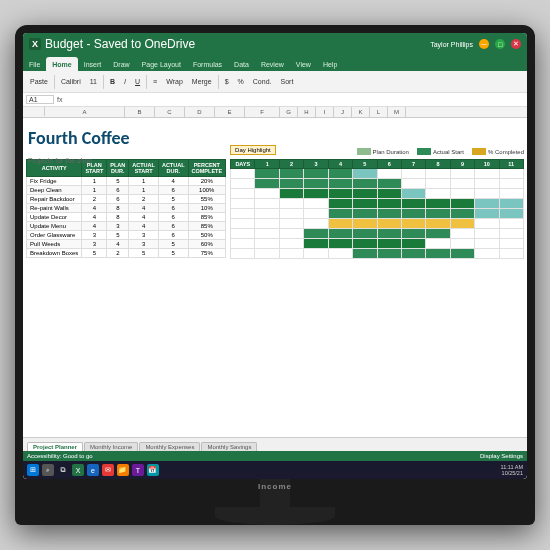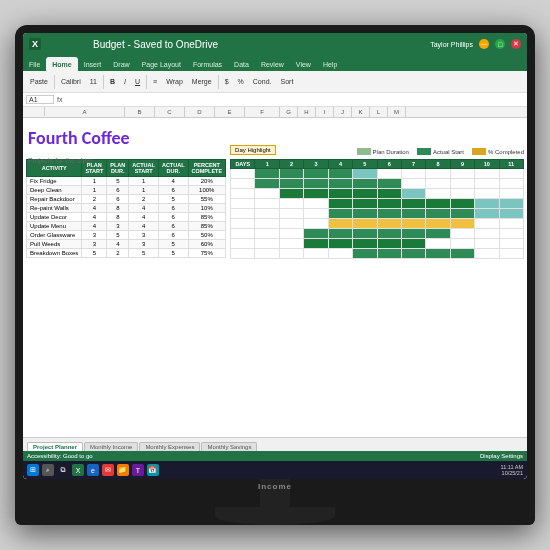--- a/index.html
+++ b/index.html
@@ -70,22 +70,21 @@
       color: #fff;
       font-size: 9px;
       font-weight: bold;
       background: #1a5c34;
       padding: 1px 3px;
       border-radius: 2px;
     }
 
     .excel-filename {
       color: #fff;
-      font-size: 10px;
-      margin-left: 48px;
+      font-size: 12px;
     }
 
     .excel-titlebar-right {
       display: flex;
       align-items: center;
       gap: 6px;
     }
 
     .user-name {
       color: #fff;
@@ -189,21 +188,21 @@
       height: 10px;
       display: flex;
       align-items: center;
       justify-content: center;
       flex-shrink: 0;
     }
 
     .company-title {
       font-size: 18px;
       font-weight: bold;
-      color: #6d28d9;
+      color: #0c4a6e;
       font-family: 'Calibri', Arial, sans-serif;
       line-height: 1.1;
     }
 
     .subtitle {
       font-size: 7px;
       color: #666;
       margin-bottom: 4px;
     }
 

